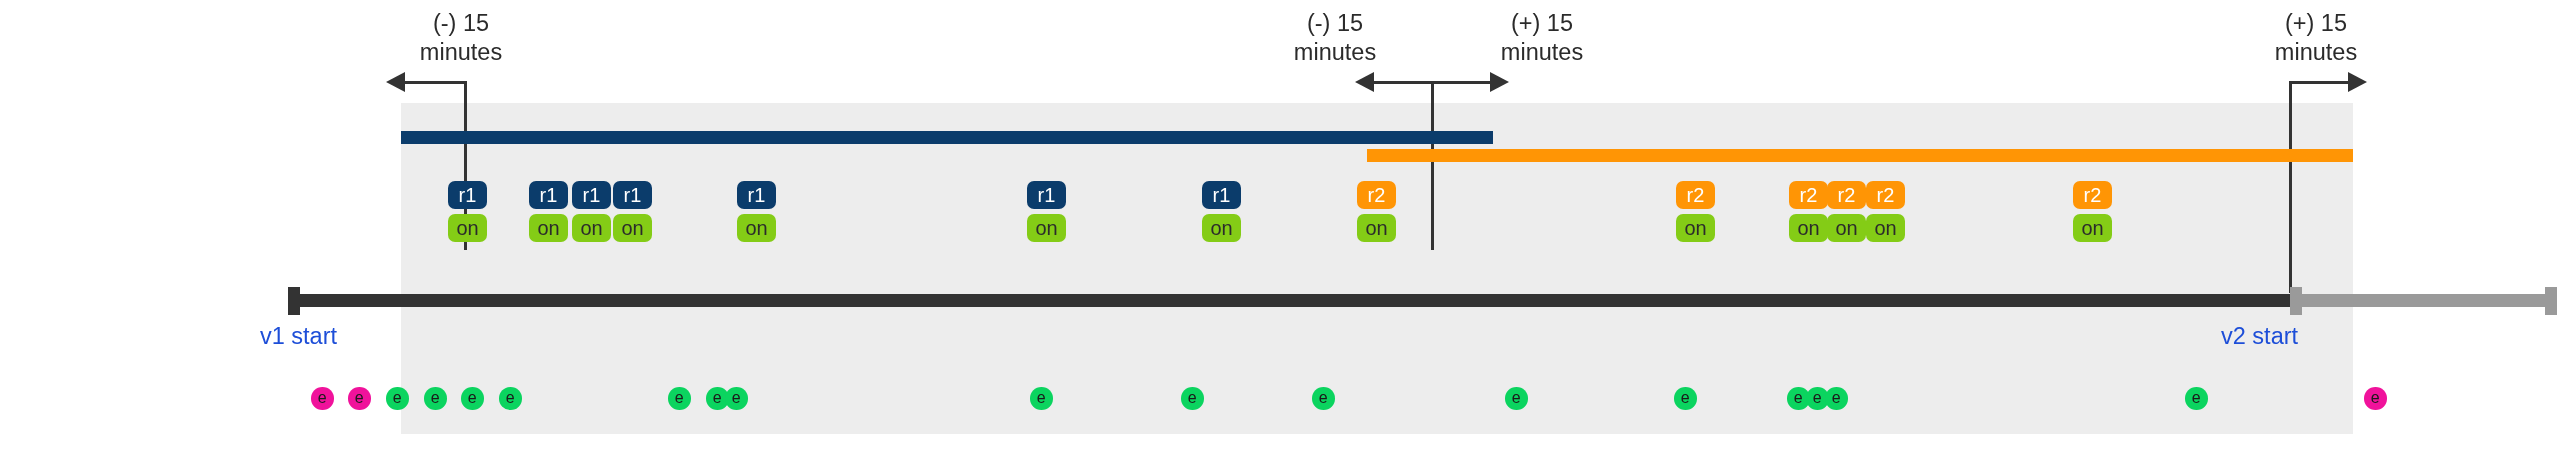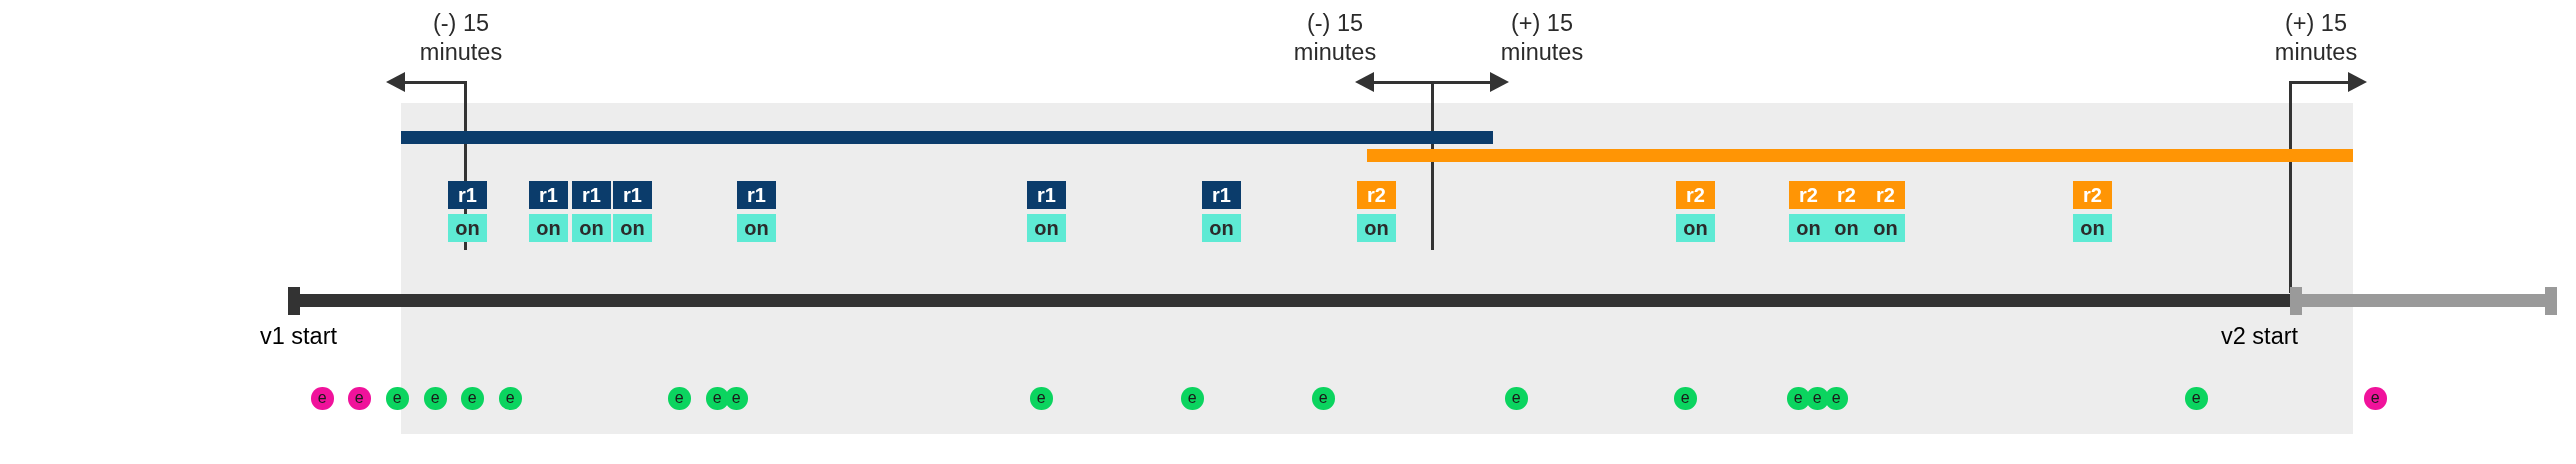--- a/index.html
+++ b/index.html
@@ -94,45 +94,46 @@
   .arrow-head.right { border-left: 19px solid #333333; }
 
   
   .chip {
     position: absolute;
     width: 39px;
     height: 28px;
     line-height: 28px;
     text-align: center;
     font-size: 20px;
-    font-weight: 700;
+    font-weight: 400;
+    border-radius: 7px;
   }
   .chip.r1 { background: #0b3c6b; color: #ffffff; }
   .chip.r2 { background: #ff9505; color: #ffffff; }
-  .chip.on { background: #5eead4; color: #2b2b2b; }
+  .chip.on { background: #84cc16; color: #2b2b2b; }
 
   
   .dot {
     position: absolute;
     width: 22.6px;
     height: 22.6px;
     border-radius: 50%;
     text-align: center;
     line-height: 22.6px;
     font-size: 16px;
     color: #1a1a1a;
     font-weight: 400;
   }
   .dot.green { background: #0bd45f; }
   .dot.pink  { background: #f0129b; }
 
   
   .start-label {
     position: absolute;
-    color: #000000;
+    color: #1d4ed8;
     font-size: 23.5px;
     font-weight: 500;
     white-space: nowrap;
   }
 </style>
 </head>
 <body>
 
 <div id="stage">
 

